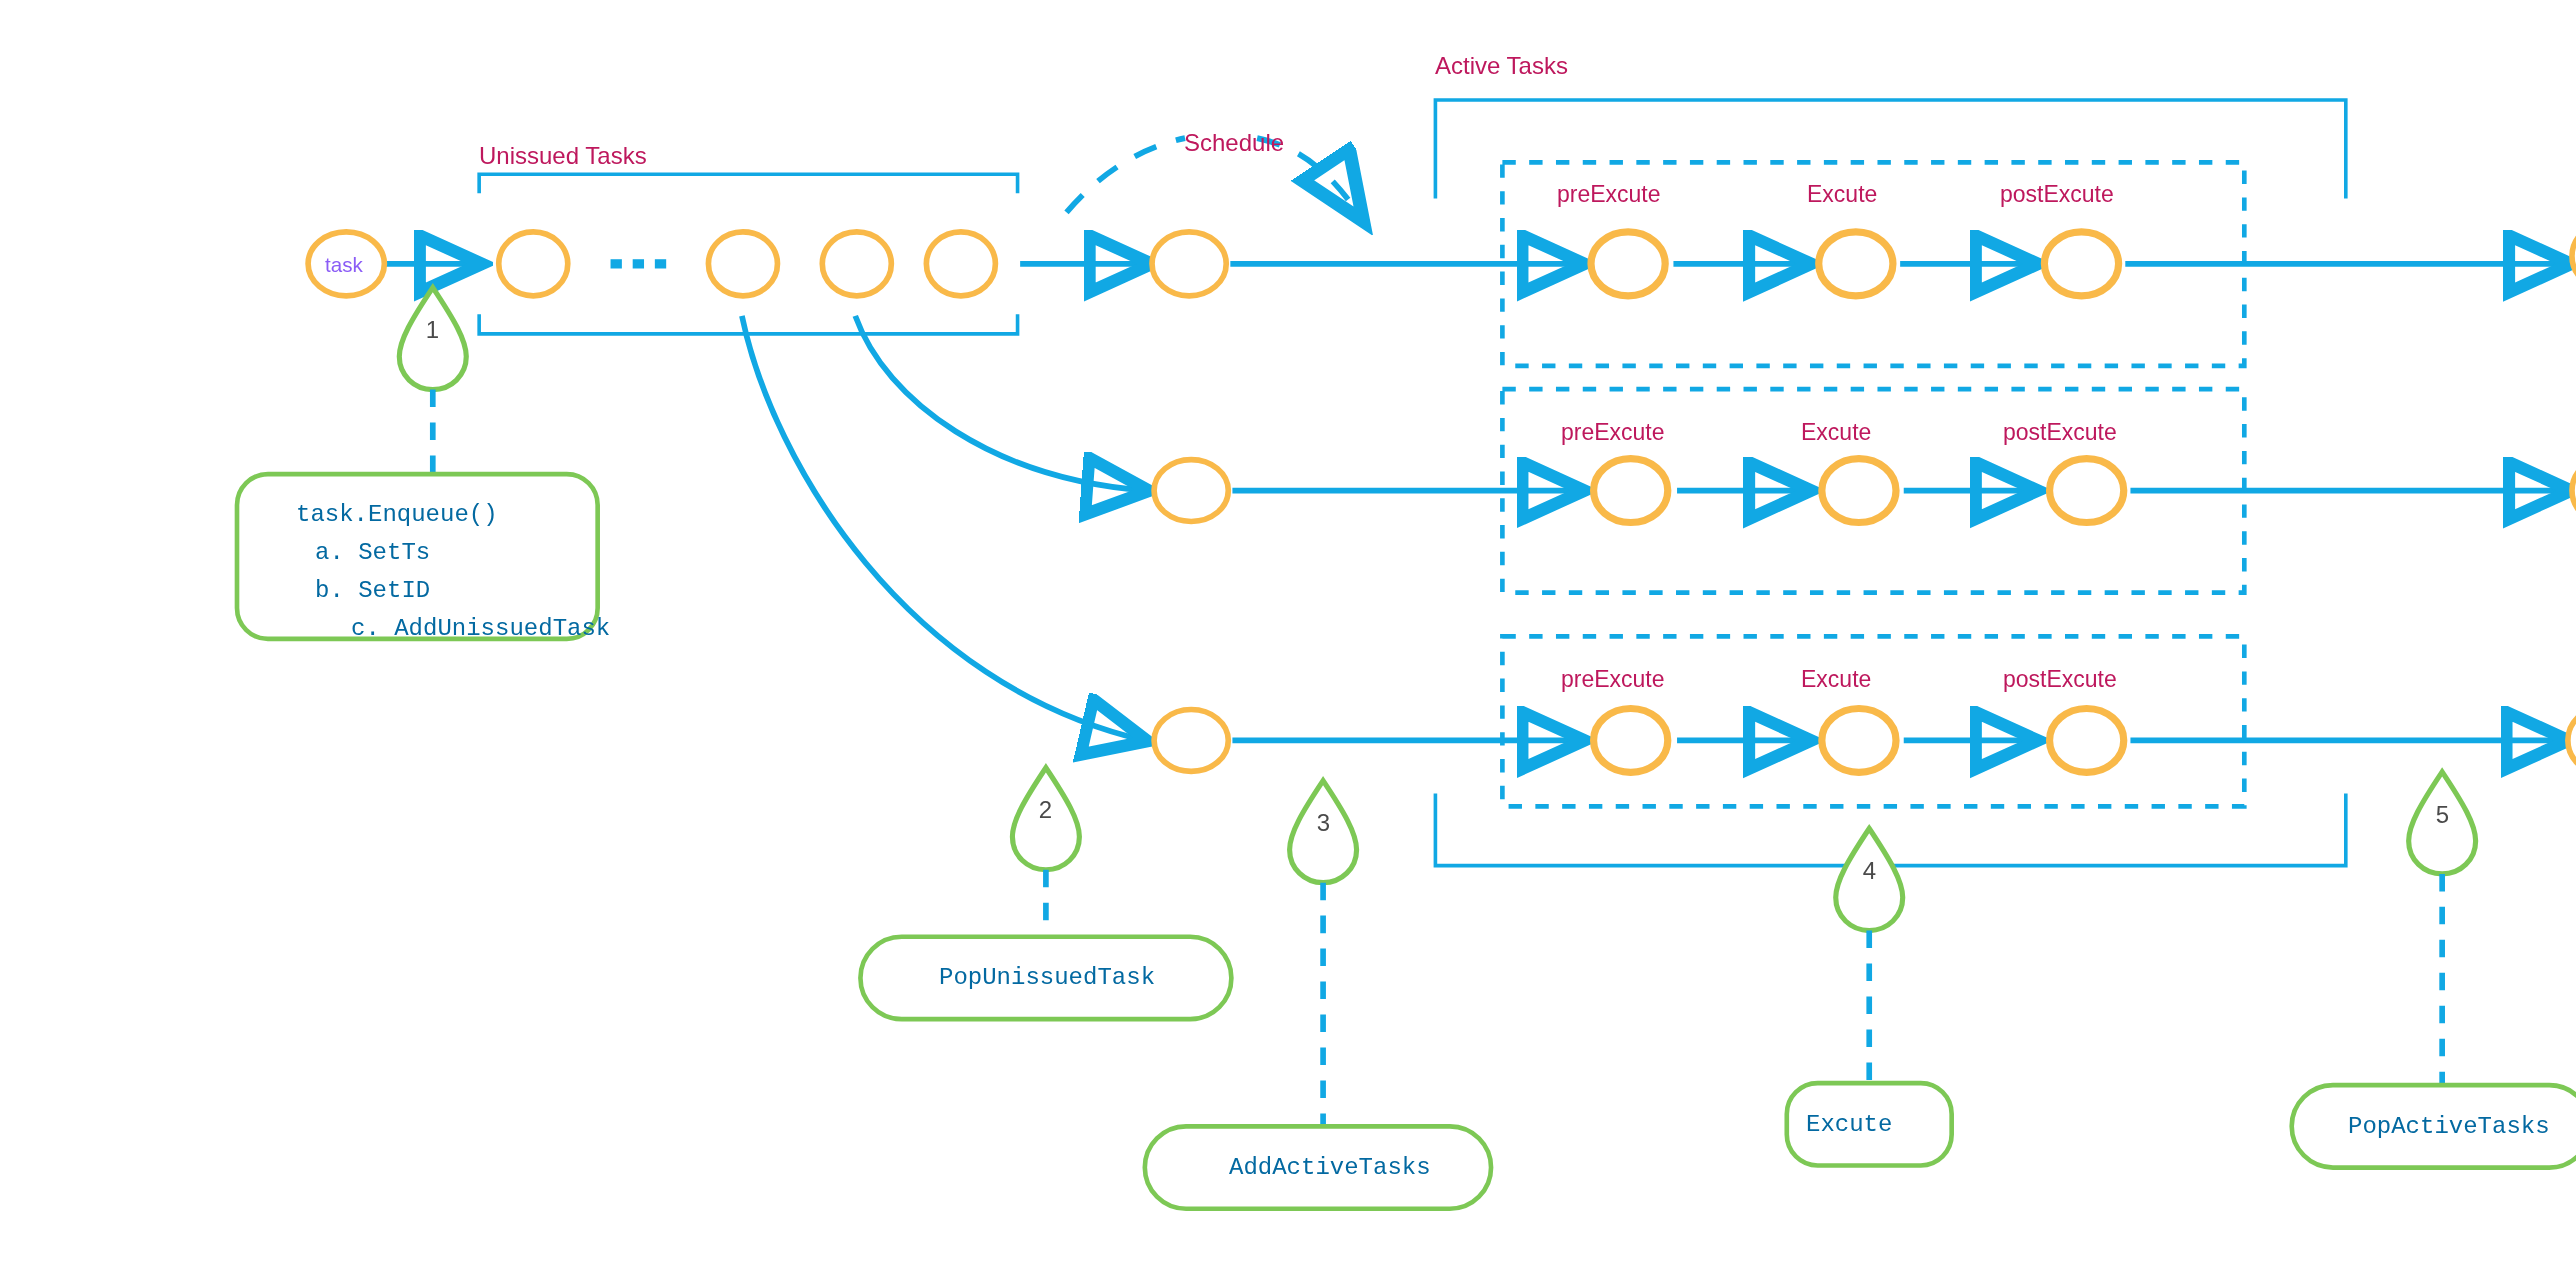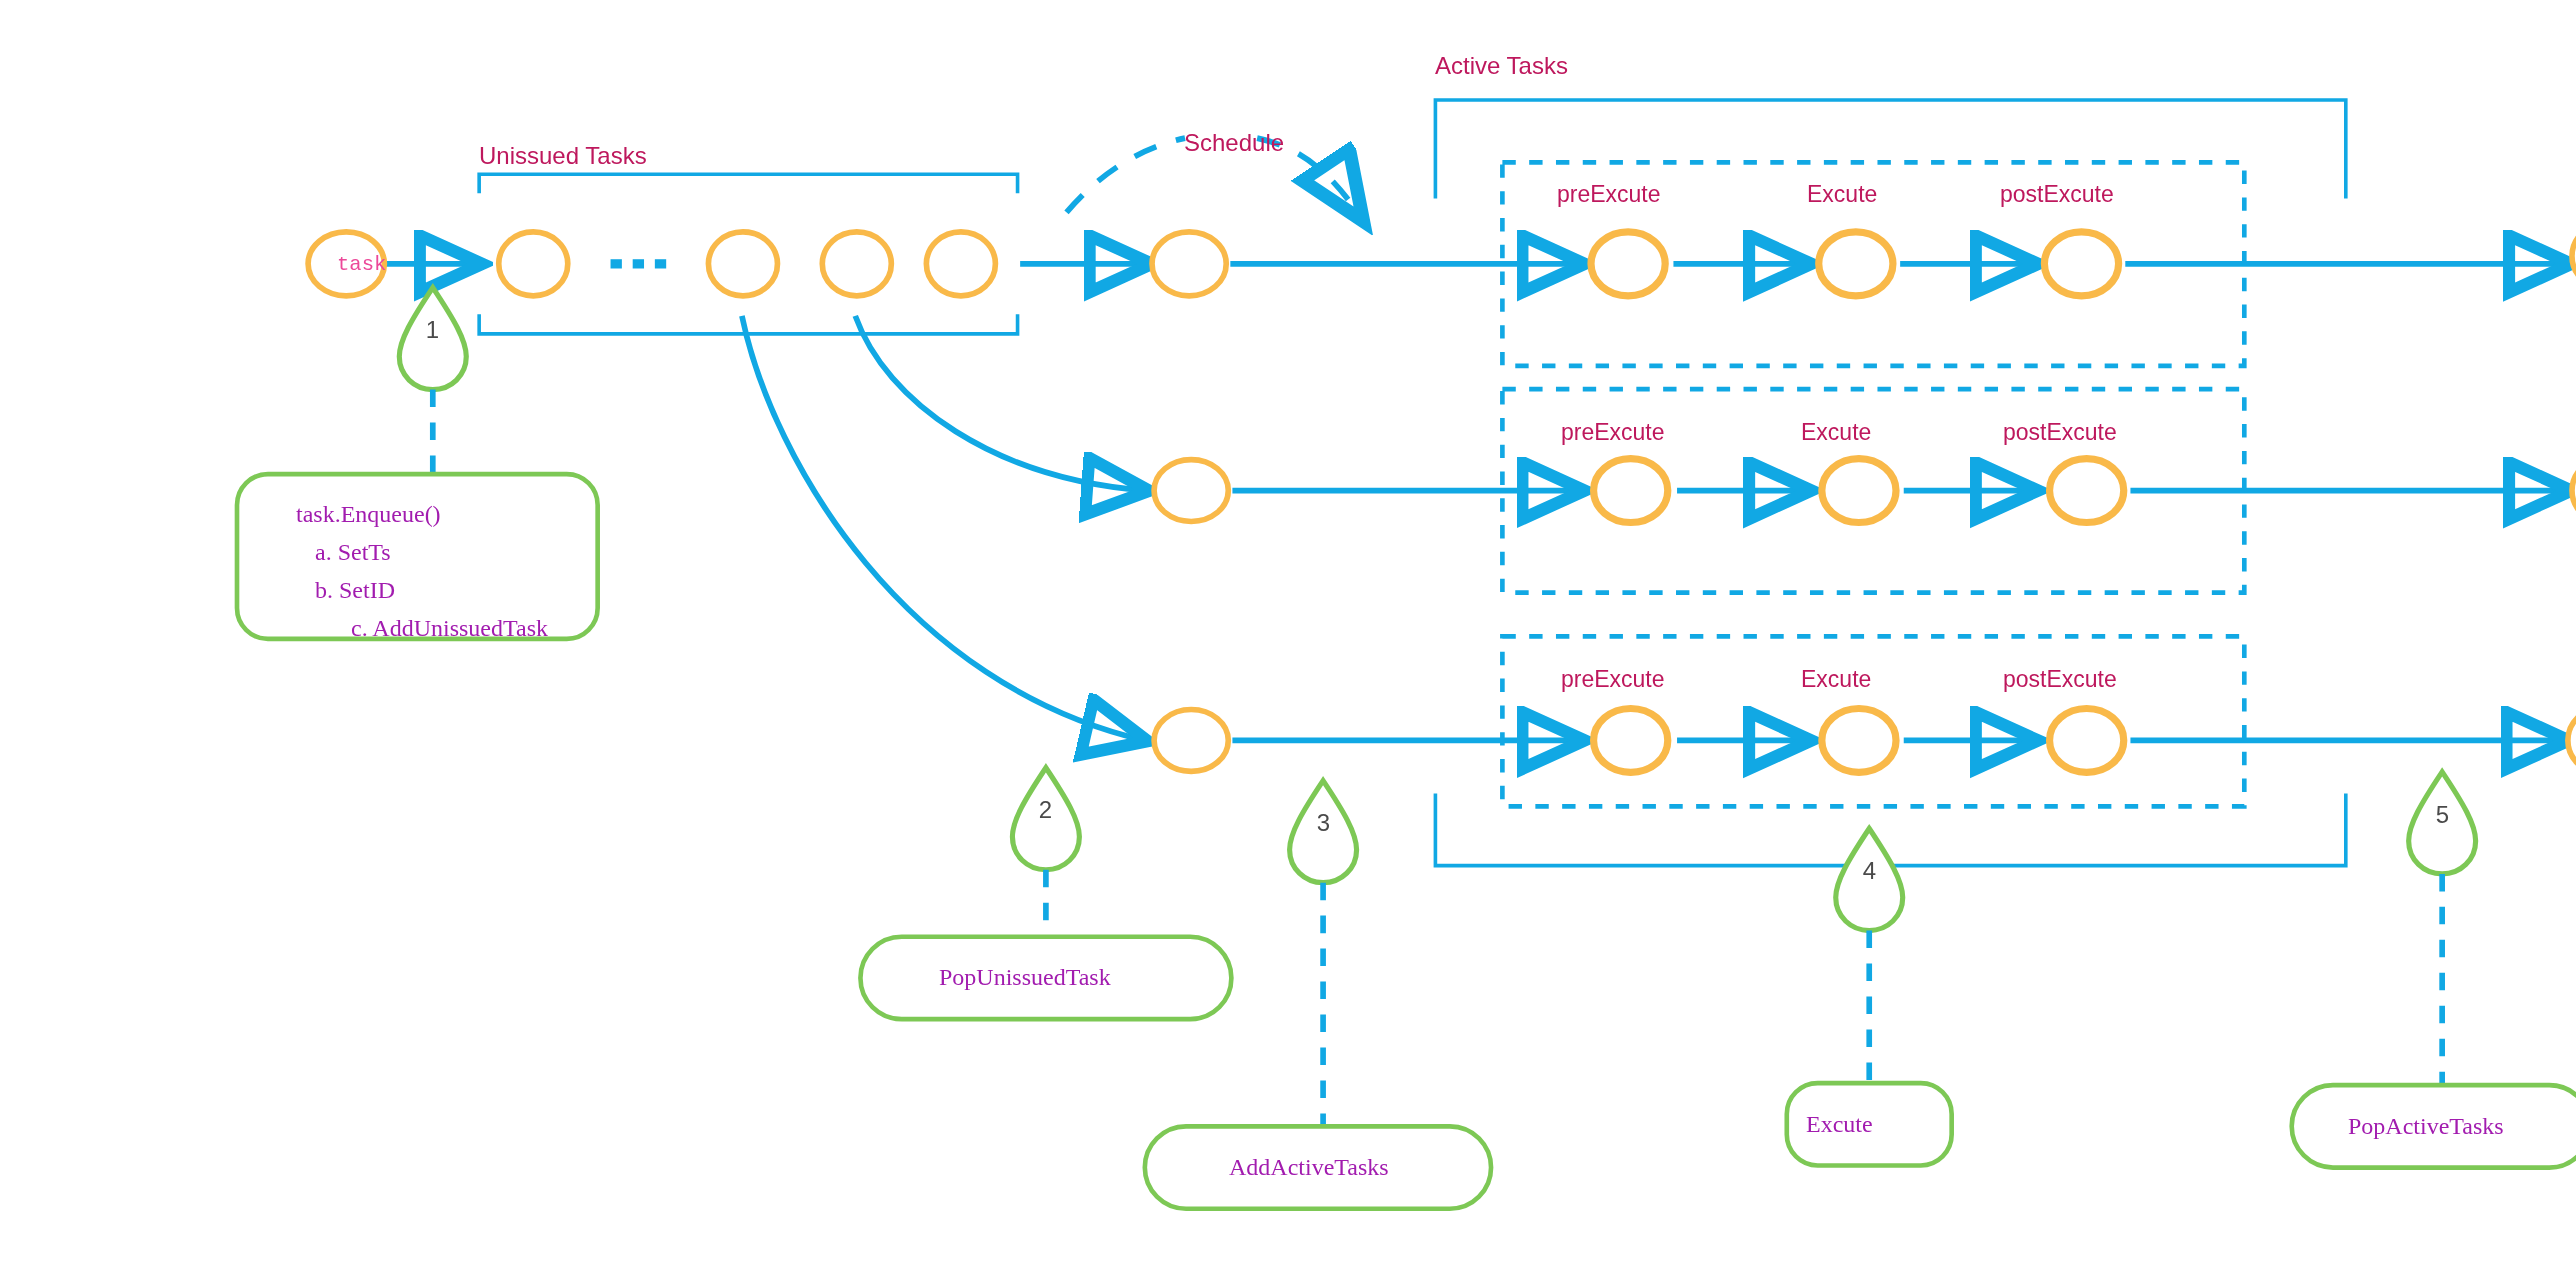--- a/index.html
+++ b/index.html
@@ -1,23 +1,23 @@
 <!DOCTYPE html>
 <html style="font-size:8.2px"><head>
 <meta charset="utf-8">
 <style>
   html,body{margin:0;padding:0;background:#ffffff;}
   body{font-family:"Liberation Sans", sans-serif;}
   #stage{position:relative;width:3114px;height:1282px;background:#fff;overflow:hidden;}
   svg#canvas{position:absolute;left:0;top:0;width:3114px;height:1282px;}
   .lbl{position:absolute;color:#be185d;font-size:23px;font-family:"Liberation Sans",sans-serif;white-space:nowrap;}
   .lbl.grp{font-size:24px;}
-  .nodetxt{position:absolute;color:#ec4899;font-size:20.6px;font-family:Liberation Mono, monospace;white-space:nowrap;margin-left:12px;}
+  .nodetxt{position:absolute;color:#8b5cf6;font-size:20.6px;font-family:Liberation Sans, sans-serif;white-space:nowrap;}
   .pinnum{position:absolute;color:#4a4a4a;font-size:24px;font-family:"Liberation Sans",sans-serif;white-space:nowrap;text-align:center;}
-  .callouttxt{position:absolute;color:#a21caf;font-size:24px;font-family:Liberation Serif, serif;white-space:nowrap;}
+  .callouttxt{position:absolute;color:#0369a1;font-size:24px;font-family:Liberation Mono, monospace;white-space:nowrap;}
 </style>
 </head>
 <body>
 
 <div id="stage">
 
   <svg id="canvas" viewBox="0 0 6044 2488">
     <defs>
       <marker id="arrowOpen" markerWidth="14" markerHeight="14" refX="11.5" refY="6" orient="auto" markerUnits="strokeWidth">
         <path d="M1,1 L12,6 L1,11 Z" fill="none" stroke="#11A8E4" stroke-width="2.2" stroke-linejoin="miter"></path>

